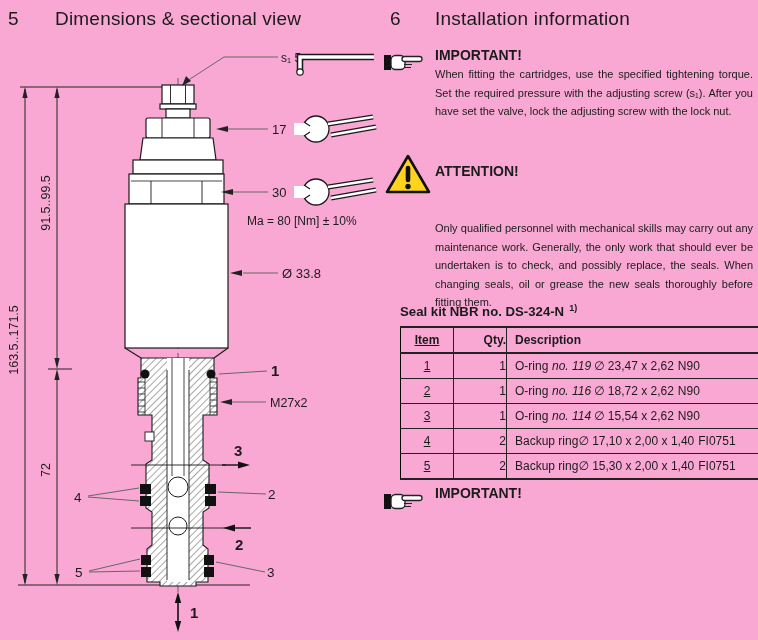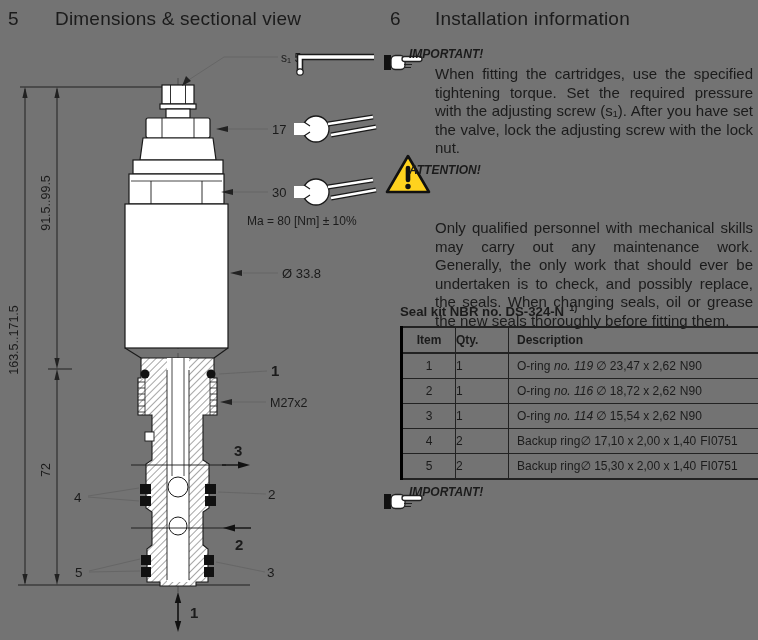--- a/index.html
+++ b/index.html
@@ -1,37 +1,37 @@
 <!DOCTYPE html>
 <html><head>
 <meta charset="utf-8">
 <style>
   html,body{margin:0;padding:0;background:#e8e8e8;}
-  .page{position:relative;width:758px;height:640px;background:#737373;overflow:hidden;
+  .page{position:relative;width:758px;height:640px;background:#f9a8d4;overflow:hidden;
         font-family:"Liberation Sans","DejaVu Sans",sans-serif;color:#1b1b1b;}
   
   .sec-head{position:absolute;top:8px;font-size:19px;font-weight:400;letter-spacing:.2px;white-space:nowrap;}
   .sec-head .num{display:inline-block;}
   #head-left{left:8px;} #head-left .num{width:47px;}
   #head-right{left:390px;} #head-right .num{width:45px;}
   
-  .note-head{position:absolute;left:409px;font-size:12px;font-weight:bold;font-style:italic;}
-  .note-body{position:absolute;left:435px;width:318px;font-size:15px;line-height:18.6px;
+  .note-head{position:absolute;left:435px;font-size:14px;font-weight:bold;}
+  .note-body{position:absolute;left:435px;width:318px;font-size:11px;line-height:18.6px;
              text-align:justify;}
   .icon-box{position:absolute;left:383px;}
   
   .kit-title{position:absolute;left:400px;top:303px;font-size:13.2px;font-weight:bold;}
   .kit-title sup{font-size:9px;vertical-align:super;margin-left:5px;font-weight:bold;}
   table.kit{position:absolute;left:400px;top:326px;width:354px;border-collapse:collapse;
             font-size:12px;table-layout:fixed;}
   table.kit td,table.kit th{height:24px;padding:0;border-bottom:1px solid #222;vertical-align:middle;}
   table.kit tr.first td, table.kit th{border-top:2px solid #222;}
   table.kit tr:last-child td{border-bottom:2px solid #222;}
-  table.kit .c-item{width:52px;text-align:center;border-left:3px solid #000000;border-right:1px solid #222;}
-  table.kit .c-qty{width:52px;text-align:left;border-right:1px solid #222;}
+  table.kit .c-item{width:52px;text-align:center;border-left:1px solid #000000;border-right:1px solid #222;text-decoration:underline;}
+  table.kit .c-qty{width:52px;text-align:right;border-right:1px solid #222;}
   table.kit .c-desc{width:250px;text-align:left;padding-left:8px;}
   table.kit th{font-weight:bold;}
   table.kit th.c-desc{text-align:left;}
   .w-name{display:inline-block;min-width:37px;}
   .w-no{display:inline-block;min-width:42px;font-style:italic;}
   .w-no:empty{min-width:0;}
   .w-size{display:inline-block;min-width:78px;margin-right:4px;}
   
   .footnote-line{position:absolute;left:435px;top:507px;font-size:13.2px;}
   .footnote-line .ref{font-size:9.5px;vertical-align:super;margin-right:14px;}

